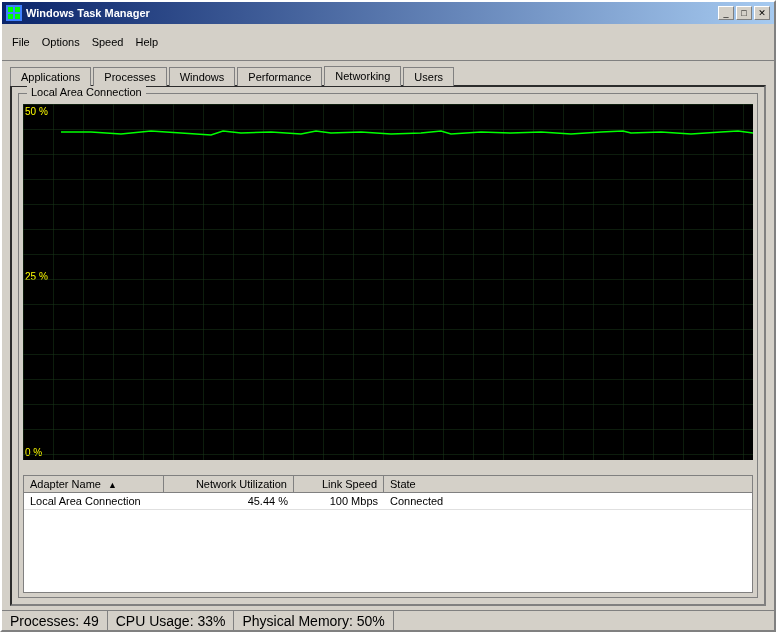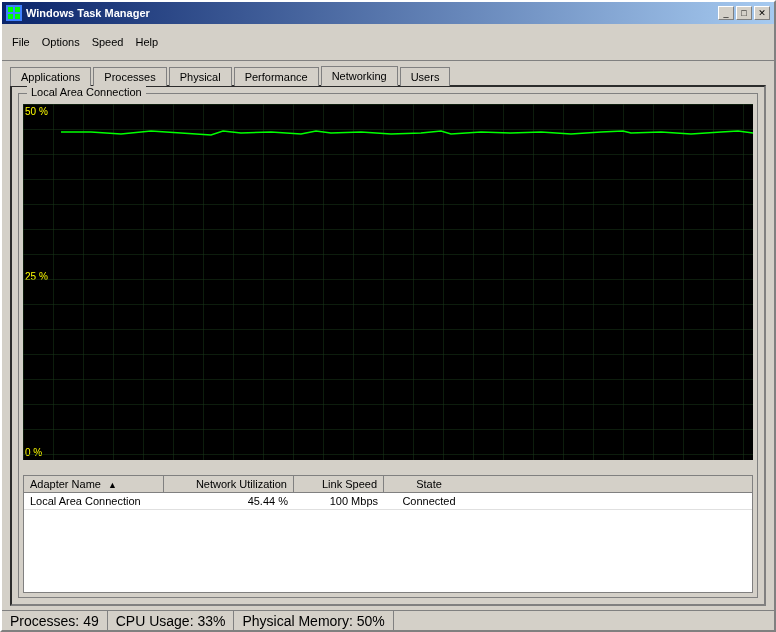--- a/index.html
+++ b/index.html
@@ -212,21 +212,21 @@
     }
 
     .table-cell {
       padding: 2px 6px;
       font-size: 11px;
     }
 
     .col-adapter { width: 140px; }
     .col-utilization { width: 130px; text-align: right; }
     .col-link { width: 90px; text-align: right; }
-    .col-state { width: 90px; text-align: center; }
+    .col-state { width: 90px; text-align: left; }
 
     .status-bar {
       height: 20px;
       background: #d4d0c8;
       display: flex;
       align-items: center;
       flex-shrink: 0;
       border-top: 1px solid #808080;
     }
 
@@ -266,21 +266,21 @@
   <div class="menu-bar">
     <span class="menu-item">File</span>
     <span class="menu-item">Options</span>
     <span class="menu-item">Speed</span>
     <span class="menu-item">Help</span>
   </div>
 
   <div class="tab-bar">
     <div class="tab">Applications</div>
     <div class="tab">Processes</div>
-    <div class="tab">Physical</div>
+    <div class="tab">Windows</div>
     <div class="tab">Performance</div>
     <div class="tab active">Networking</div>
     <div class="tab">Users</div>
   </div>
 
   <div class="content-area">
     <div class="group-box">
       <span class="group-box-title">Local Area Connection</span>
 
       <div class="chart-area">

